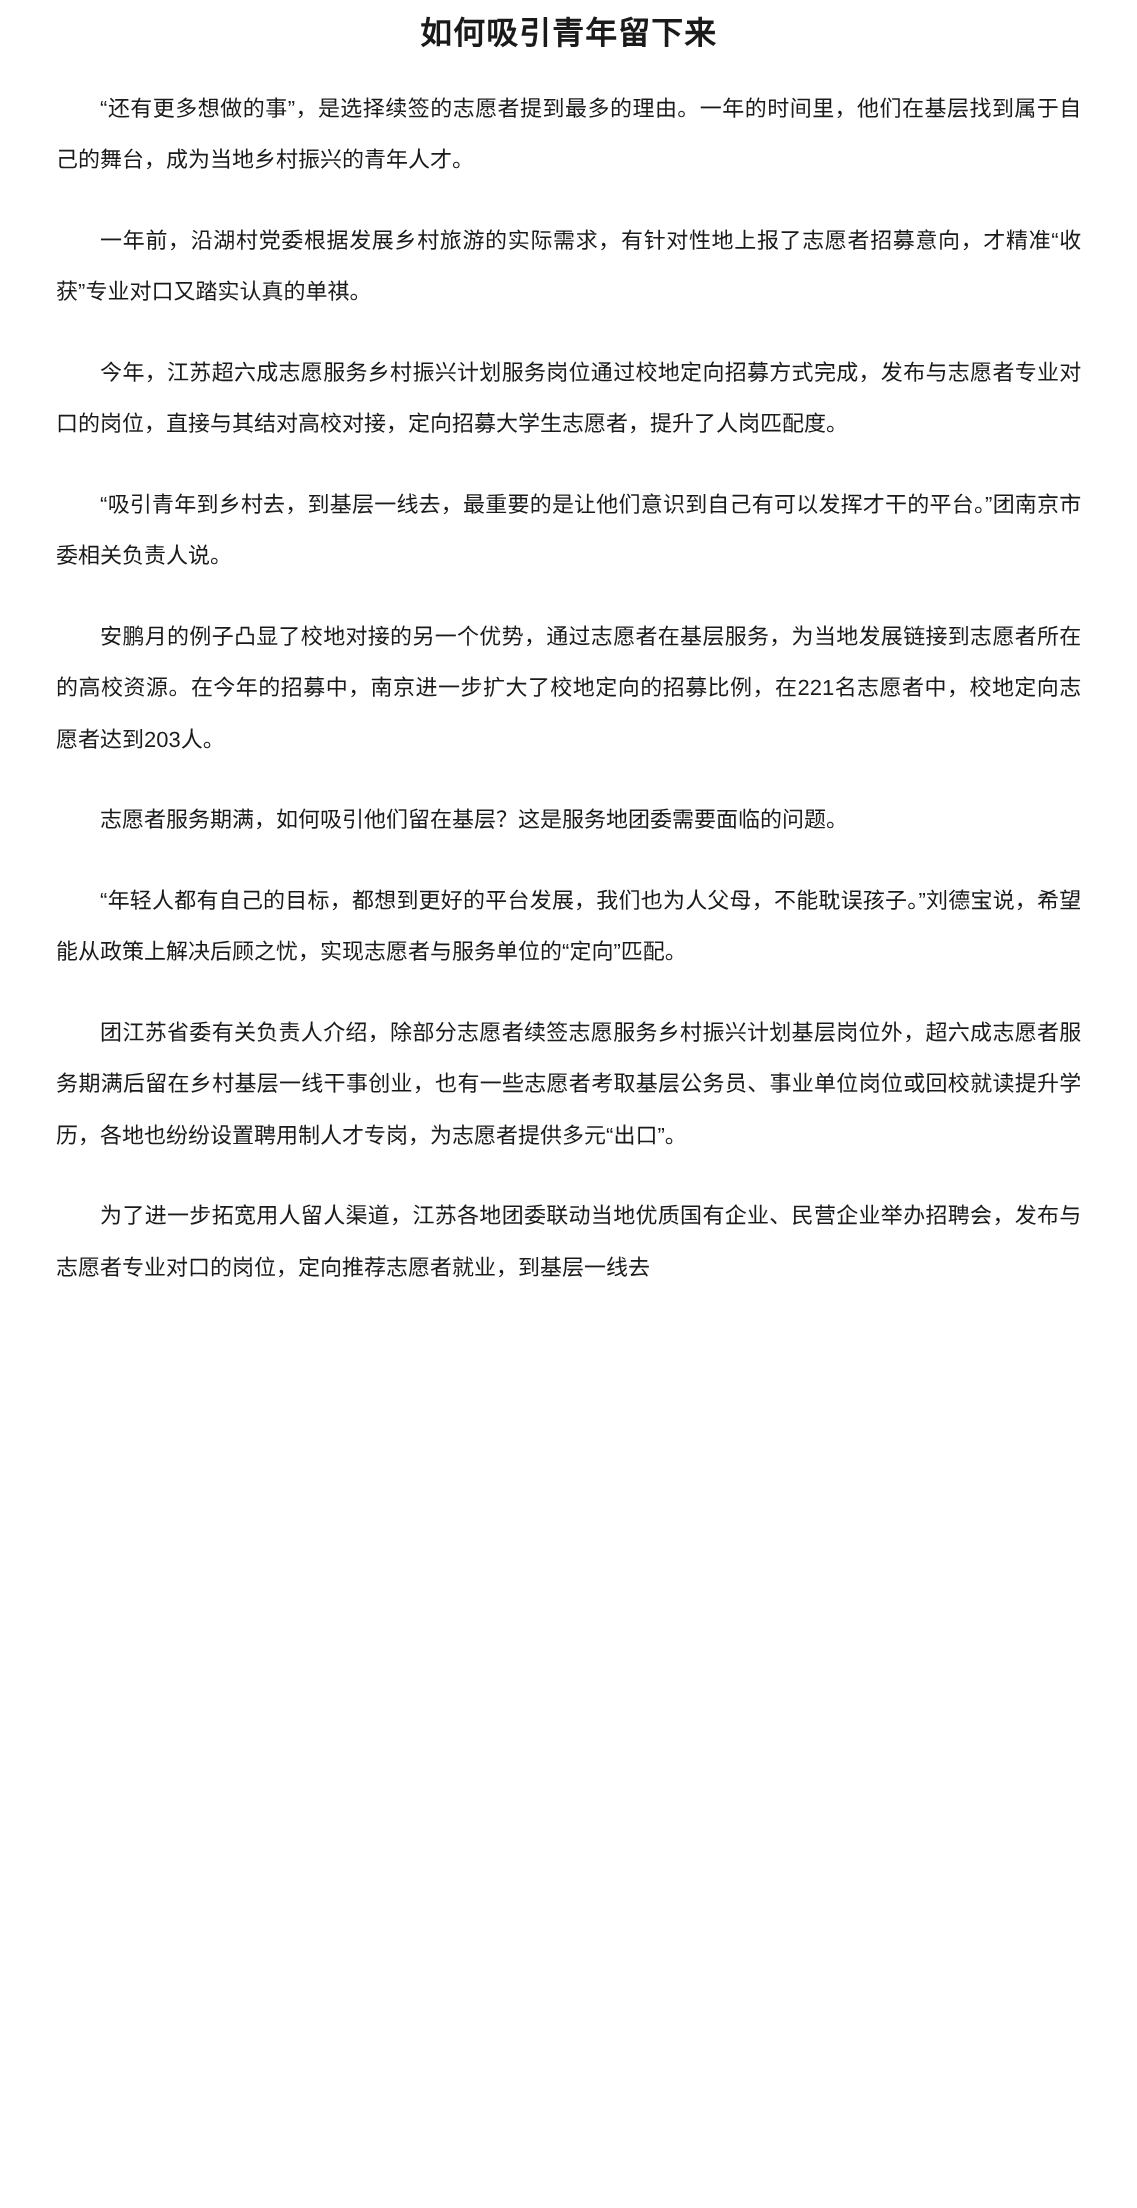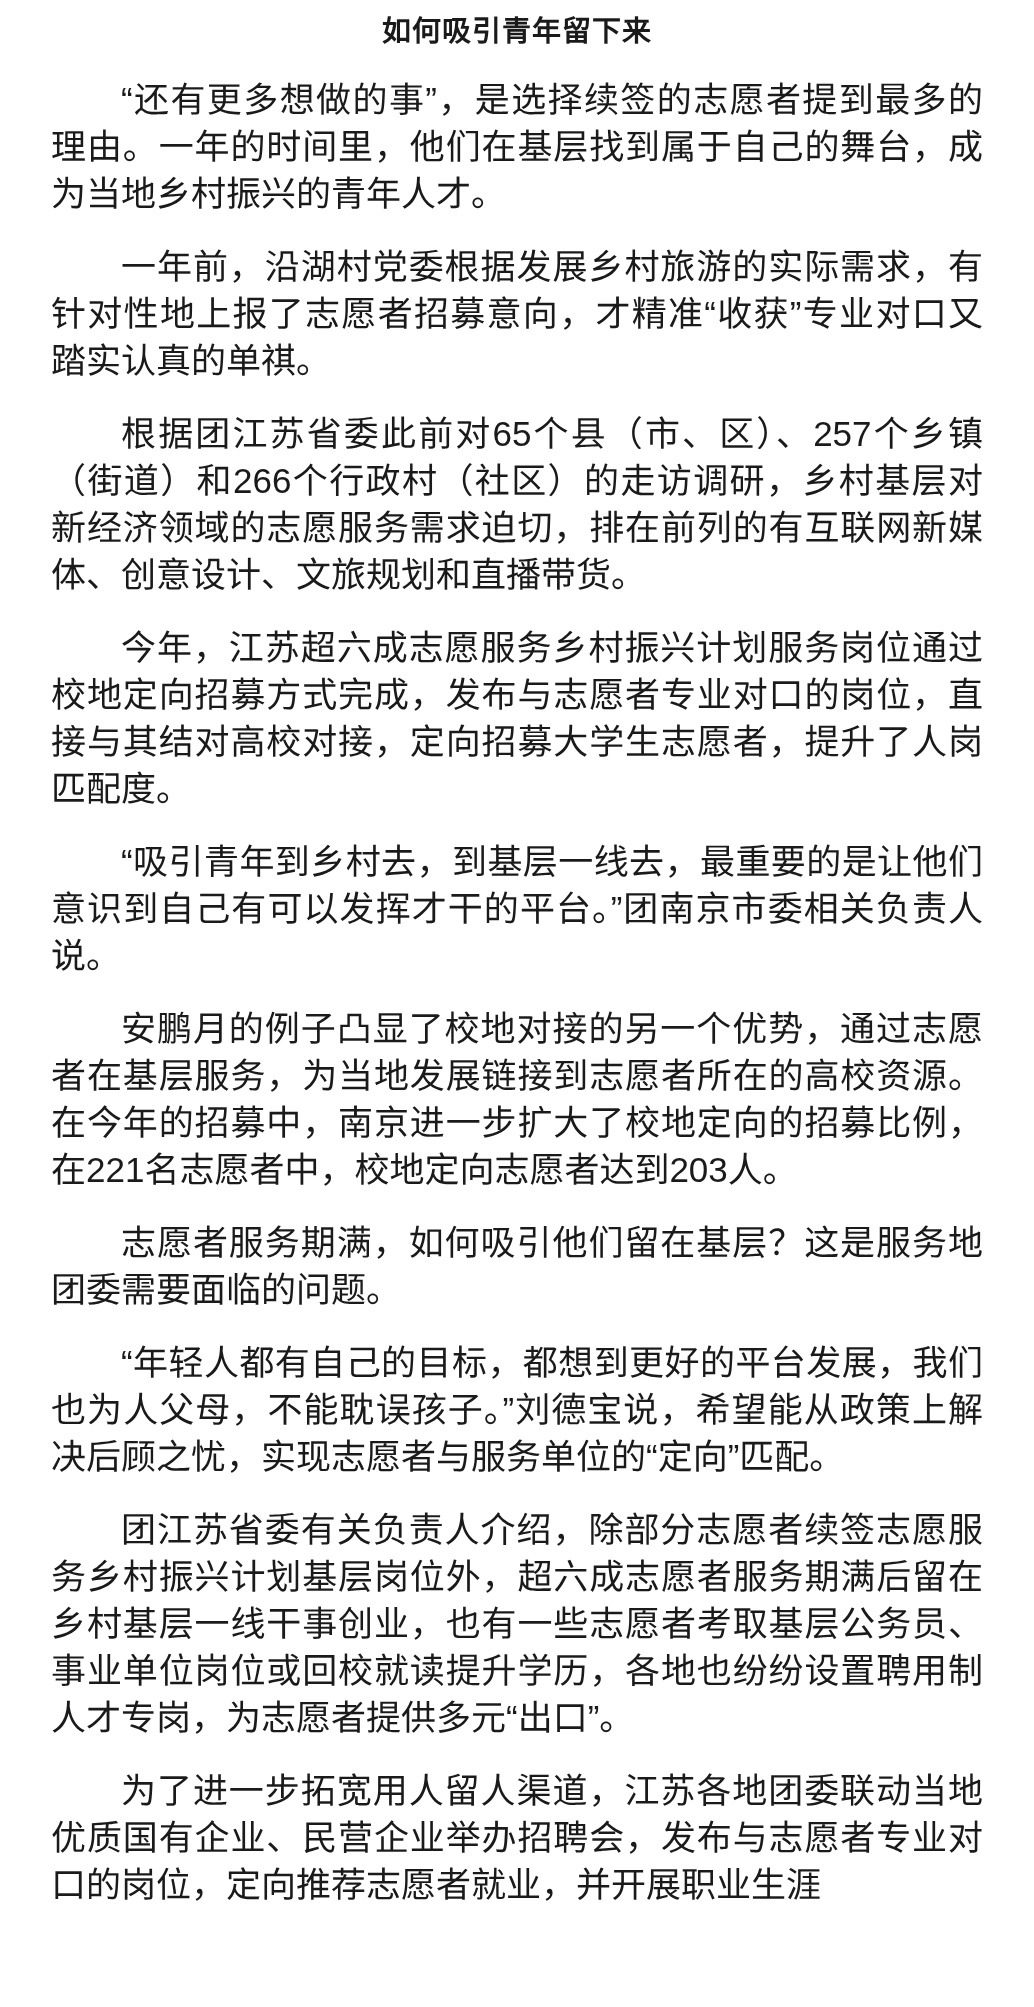--- a/index.html
+++ b/index.html
@@ -24,43 +24,42 @@
     margin: 14px 0 0 0;
     font-size: 29px;
     line-height: 34px;
     font-weight: bold;
     text-align: center;
     color: #1a1a1a;
     letter-spacing: 1px;
   }
   .article-body p {
     margin: 26px 0 0 0;
-    font-size: 35px;
+    font-size: 20px;
     line-height: 47px;
     text-indent: 2em;
     text-align: justify;
     color: #1a1a1a;
     word-break: break-all;
   }
   .article-body p:first-child {
     margin-top: 28px;
   }
 </style>
 </head>
 <body>
 
 <div class="page">
   <div class="content">
     <h1 class="article-title">如何吸引青年留下来</h1>
     <div class="article-body">
       <p>“还有更多想做的事”，是选择续签的志愿者提到最多的理由。一年的时间里，他们在基层找到属于自己的舞台，成为当地乡村振兴的青年人才。</p>
       <p>一年前，沿湖村党委根据发展乡村旅游的实际需求，有针对性地上报了志愿者招募意向，才精准“收获”专业对口又踏实认真的单祺。</p>
-      <p>根据团江苏省委此前对65个县（市、区）、257个乡镇（街道）和266个行政村（社区）的走访调研，乡村基层对新经济领域的志愿服务需求迫切，排在前列的有互联网新媒体、创意设计、文旅规划和直播带货。</p>
       <p>今年，江苏超六成志愿服务乡村振兴计划服务岗位通过校地定向招募方式完成，发布与志愿者专业对口的岗位，直接与其结对高校对接，定向招募大学生志愿者，提升了人岗匹配度。</p>
       <p>“吸引青年到乡村去，到基层一线去，最重要的是让他们意识到自己有可以发挥才干的平台。”团南京市委相关负责人说。</p>
       <p>安鹏月的例子凸显了校地对接的另一个优势，通过志愿者在基层服务，为当地发展链接到志愿者所在的高校资源。在今年的招募中，南京进一步扩大了校地定向的招募比例，在221名志愿者中，校地定向志愿者达到203人。</p>
       <p>志愿者服务期满，如何吸引他们留在基层？这是服务地团委需要面临的问题。</p>
       <p>“年轻人都有自己的目标，都想到更好的平台发展，我们也为人父母，不能耽误孩子。”刘德宝说，希望能从政策上解决后顾之忧，实现志愿者与服务单位的“定向”匹配。</p>
       <p>团江苏省委有关负责人介绍，除部分志愿者续签志愿服务乡村振兴计划基层岗位外，超六成志愿者服务期满后留在乡村基层一线干事创业，也有一些志愿者考取基层公务员、事业单位岗位或回校就读提升学历，各地也纷纷设置聘用制人才专岗，为志愿者提供多元“出口”。</p>
-      <p>为了进一步拓宽用人留人渠道，江苏各地团委联动当地优质国有企业、民营企业举办招聘会，发布与志愿者专业对口的岗位，定向推荐志愿者就业，并开展职业生涯</p>
+      <p>为了进一步拓宽用人留人渠道，江苏各地团委联动当地优质国有企业、民营企业举办招聘会，发布与志愿者专业对口的岗位，定向推荐志愿者就业，到基层一线去</p>
     </div>
   </div>
 </div>
 
 </body></html>

